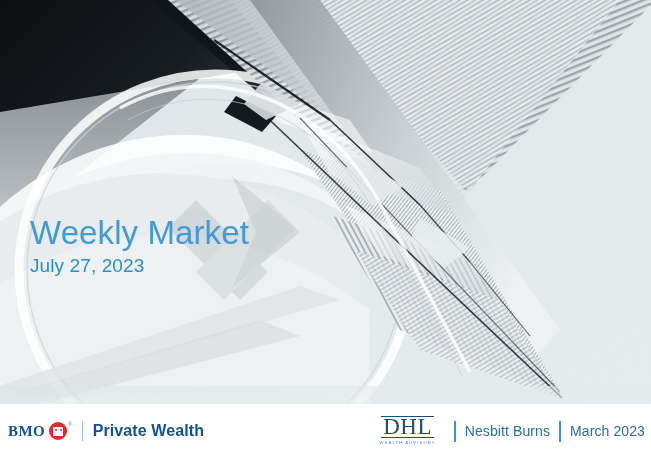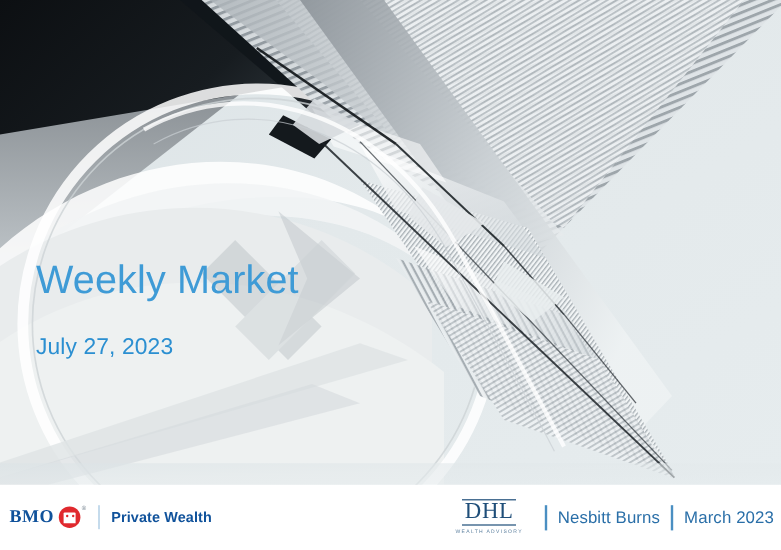--- a/index.html
+++ b/index.html
@@ -41,21 +41,21 @@
   .title-line {
     font-size: 33px;
     line-height: 42px;
     font-weight: 400;
     color: #3f9bd6;
     letter-spacing: 0.1px;
     white-space: nowrap;
   }
   .title-line.second { padding-left: 22px; }
   #date-line {
-    margin-top: 24px;
+    margin-top: 0;
     font-size: 19px;
     line-height: 24px;
     font-weight: 400;
     color: #2b8fd1;
     letter-spacing: 0.1px;
   }
 
   
   #footer {
     position: absolute;
@@ -118,21 +118,21 @@
     margin-left: 1px;
     margin-top: 1px;
   }
   .vrule-blue {
     width: 1px;
     height: 20px;
     background: #9fc4e0;
     margin: 0 10px;
   }
   #bmo-private-wealth {
-    font-size: 12px;
+    font-size: 16px;
     font-weight: 700;
     color: #10529b;
     letter-spacing: 0.1px;
   }
 
   
   #right-lockup {
     position: absolute;
     right: 6px;
     top: 12px;
@@ -141,21 +141,21 @@
     height: 30px;
   }
   #dhl-mark {
     display: flex;
     flex-direction: column;
     align-items: center;
     margin-right: 9px;
   }
   #dhl-letters {
     font-family: "Liberation Serif", serif;
-    font-size: 19px;
+    font-size: 23px;
     line-height: 20px;
     font-weight: 400;
     color: #1f4e79;
     letter-spacing: 0.5px;
     border-top: 1.5px solid #1f4e79;
     border-bottom: 1.5px solid #1f4e79;
     padding: 0 2px;
   }
   #dhl-sub {
     font-size: 4.2px;

